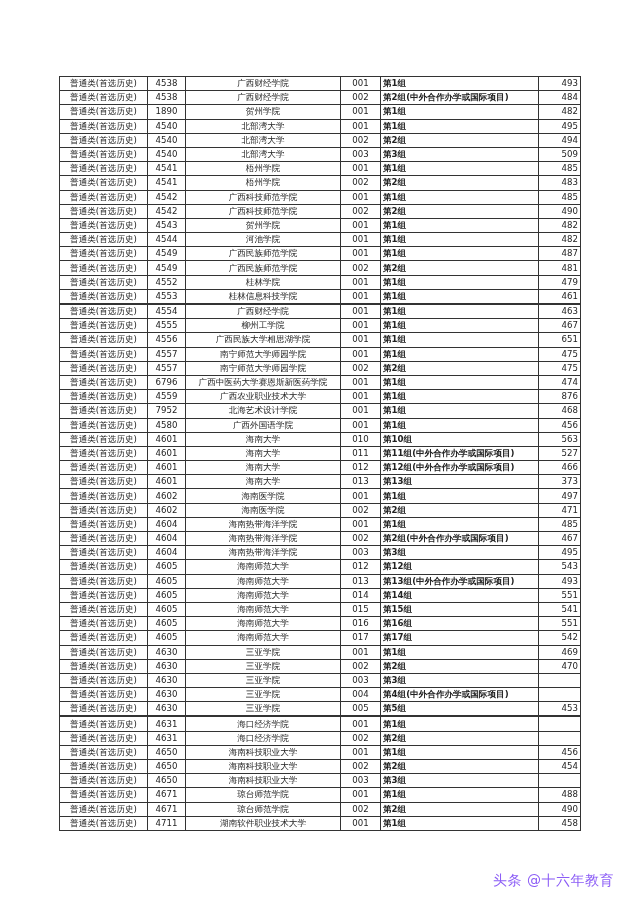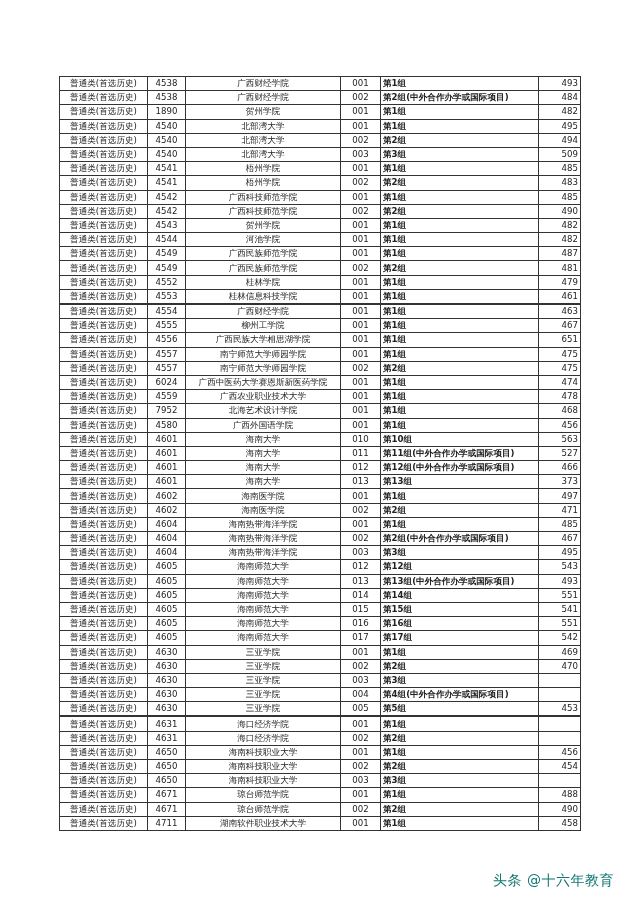--- a/index.html
+++ b/index.html
@@ -14,21 +14,21 @@
     color:#222; white-space:nowrap; overflow:hidden;
   }
   #tbl td.c0 { text-align:center; }
   #tbl td.c1 { text-align:center; }
   #tbl td.c2 { text-align:center; }
   #tbl td.c3 { text-align:center; }
   #tbl td.c4 { text-align:left;font-weight:bold; }
   #tbl td.c5 { text-align:right; }
   #tbl tr.thick td { border-top:2px solid #333; }
   .wm {
-    position:absolute; left:493px; top:872px; font-size:14px; color:#0f766e;
+    position:absolute; left:493px; top:872px; font-size:14px; color:#8b5cf6;
     font-family:"DejaVu Sans", sans-serif; letter-spacing:0.5px;
   }
 </style>
 </head>
 <body>
 
 <table id="tbl">
   <colgroup>
     <col style="width:88px">
     <col style="width:38px">
@@ -201,33 +201,33 @@
       <tr>
         <td class="c0">普通类(首选历史)</td>
         <td class="c1">4557</td>
         <td class="c2">南宁师范大学师园学院</td>
         <td class="c3">002</td>
         <td class="c4">第2组</td>
         <td class="c5">475</td>
       </tr>
       <tr>
         <td class="c0">普通类(首选历史)</td>
-        <td class="c1">6024</td>
+        <td class="c1">6796</td>
         <td class="c2">广西中医药大学赛恩斯新医药学院</td>
         <td class="c3">001</td>
         <td class="c4">第1组</td>
         <td class="c5">474</td>
       </tr>
       <tr>
         <td class="c0">普通类(首选历史)</td>
         <td class="c1">4559</td>
         <td class="c2">广西农业职业技术大学</td>
         <td class="c3">001</td>
         <td class="c4">第1组</td>
-        <td class="c5">478</td>
+        <td class="c5">876</td>
       </tr>
       <tr>
         <td class="c0">普通类(首选历史)</td>
         <td class="c1">7952</td>
         <td class="c2">北海艺术设计学院</td>
         <td class="c3">001</td>
         <td class="c4">第1组</td>
         <td class="c5">468</td>
       </tr>
       <tr>

